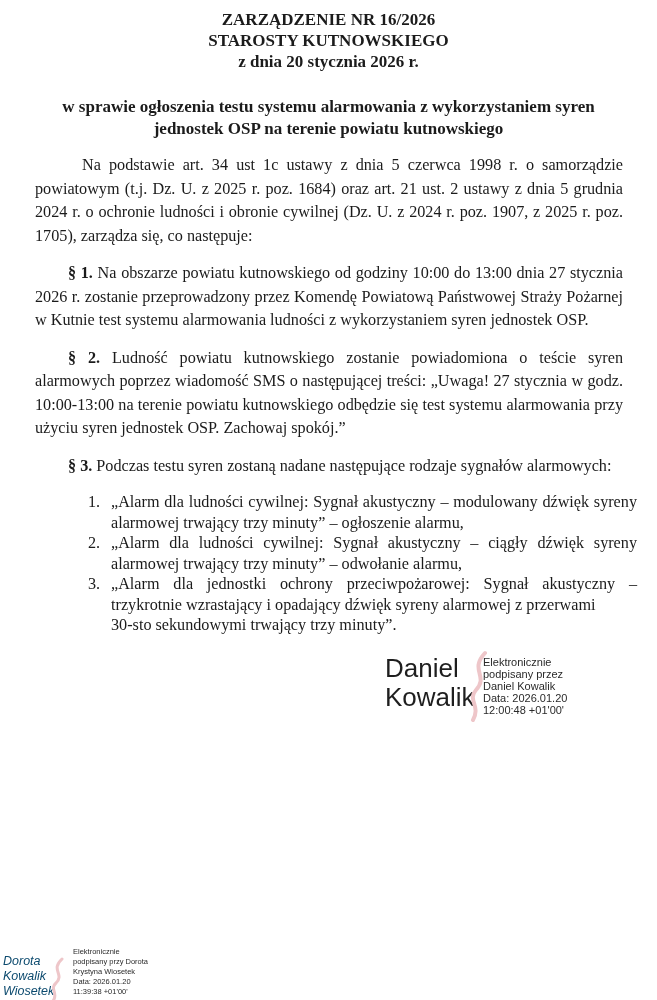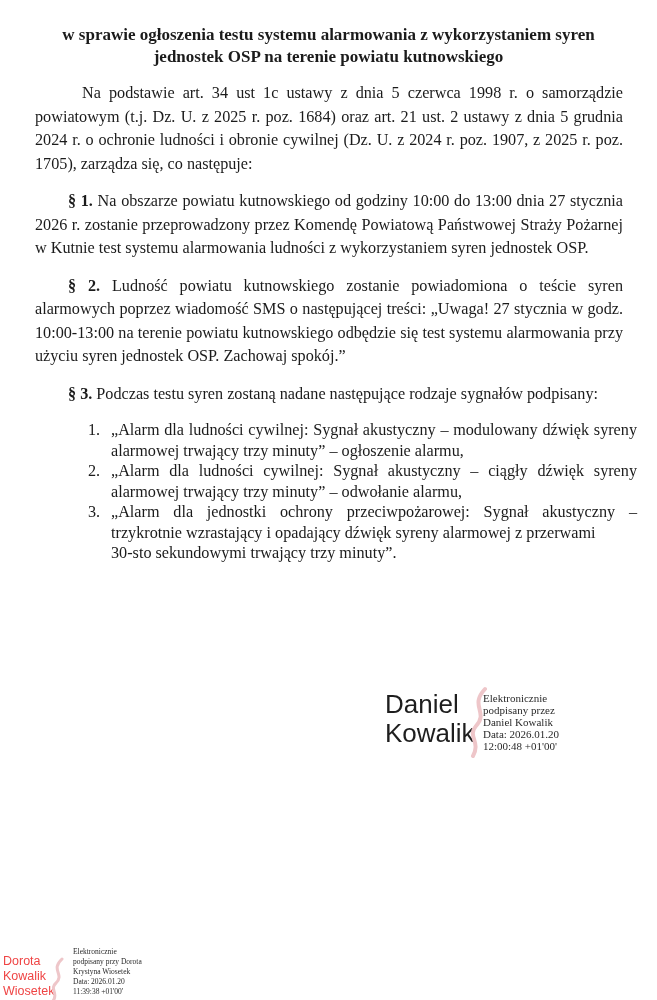--- a/index.html
+++ b/index.html
@@ -52,47 +52,52 @@
   .alarm-text { flex: 1; white-space: pre-line; font-family: Liberation Serif, serif; }
   .closing-para { margin-top: 22px; text-indent: 33px; }
   
   .sig {
     position: absolute;
     display: flex;
     font-family: "Liberation Sans", sans-serif;
     color: #222222;
   }
   .sig .flourish { position: absolute; z-index: 0; }
-  .sig-details { position: relative; z-index: 1; font-family: Liberation Serif, serif; }
-  .sig-primary { left: 385px; top: 690px; }
+  .sig-details { position: relative; z-index: 1; }
+  .sig-primary { left: 385px; top: 654px; }
   .sig-primary .sig-name { font-size: 26px; line-height: 29px; width: 96px; color: #1e1e1e; }
   .sig-primary .flourish { left: 80px; top: -4px; }
   .sig-primary .sig-details { margin-left: 2px; padding-top: 2px; font-size: 11px; line-height: 12px; color: #2a2a2a; }
   .sig-secondary { left: 3px; top: 945px; }
-  .sig-secondary .sig-name { padding-top: 9px; font-size: 12.5px; line-height: 15px; width: 58px; color: #ef4444; }
+  .sig-secondary .sig-name { padding-top: 9px; font-size: 12.5px; line-height: 15px; width: 58px; color: #0c4a6e; font-style: italic; }
   .sig-secondary .flourish { left: 44px; top: 12px; }
   .sig-secondary .sig-details { margin-left: 12px; padding-top: 2px; font-size: 7.5px; line-height: 10px; color: #2a2a2a; }
 </style>
 </head>
 <body>
 
 <div class="page">
 
+  <header class="doc-header">
+    <div>ZARZĄDZENIE NR 16/2026</div>
+    <div>STAROSTY KUTNOWSKIEGO</div>
+    <div>z dnia 20 stycznia 2026 r.</div>
+  </header>
 
   <div class="doc-subject">w sprawie ogłoszenia testu systemu alarmowania z wykorzystaniem syren jednostek OSP na terenie powiatu kutnowskiego</div>
 
   <div class="doc-body">
 
     <p class="para preamble">Na podstawie art. 34 ust 1c ustawy z dnia 5 czerwca 1998 r. o samorządzie powiatowym (t.j. Dz. U. z 2025 r. poz. 1684) oraz art. 21 ust. 2 ustawy z dnia 5 grudnia 2024 r. o ochronie ludności i obronie cywilnej (Dz. U. z 2024 r. poz. 1907, z 2025 r. poz. 1705), zarządza się, co następuje:</p>
 
     <p class="para section-para"><span class="marker">§ 1.</span> <span>Na obszarze powiatu kutnowskiego od godziny 10:00 do 13:00 dnia 27 stycznia 2026 r. zostanie przeprowadzony przez Komendę Powiatową Państwowej Straży Pożarnej w Kutnie test systemu alarmowania ludności z wykorzystaniem syren jednostek OSP.</span></p>
 
     <p class="para section-para"><span class="marker">§ 2.</span> <span>Ludność powiatu kutnowskiego zostanie powiadomiona o teście syren alarmowych poprzez wiadomość SMS o następującej treści: „Uwaga! 27 stycznia w godz. 10:00-13:00 na terenie powiatu kutnowskiego odbędzie się test systemu alarmowania przy użyciu syren jednostek OSP. Zachowaj spokój.”</span></p>
 
-    <p class="para section-para"><span class="marker">§ 3.</span> <span>Podczas testu syren zostaną nadane następujące rodzaje sygnałów podpisany:</span></p>
+    <p class="para section-para"><span class="marker">§ 3.</span> <span>Podczas testu syren zostaną nadane następujące rodzaje sygnałów alarmowych:</span></p>
 
     <div class="alarm-list">
       <div class="alarm-item">
         <span class="alarm-num">1.</span>
         <span class="alarm-text">„Alarm dla ludności cywilnej: Sygnał akustyczny – modulowany dźwięk syreny alarmowej trwający trzy minuty” – ogłoszenie alarmu,</span>
       </div>
       <div class="alarm-item">
         <span class="alarm-num">2.</span>
         <span class="alarm-text">„Alarm dla ludności cywilnej: Sygnał akustyczny – ciągły dźwięk syreny alarmowej trwający trzy minuty” – odwołanie alarmu,</span>
       </div>

